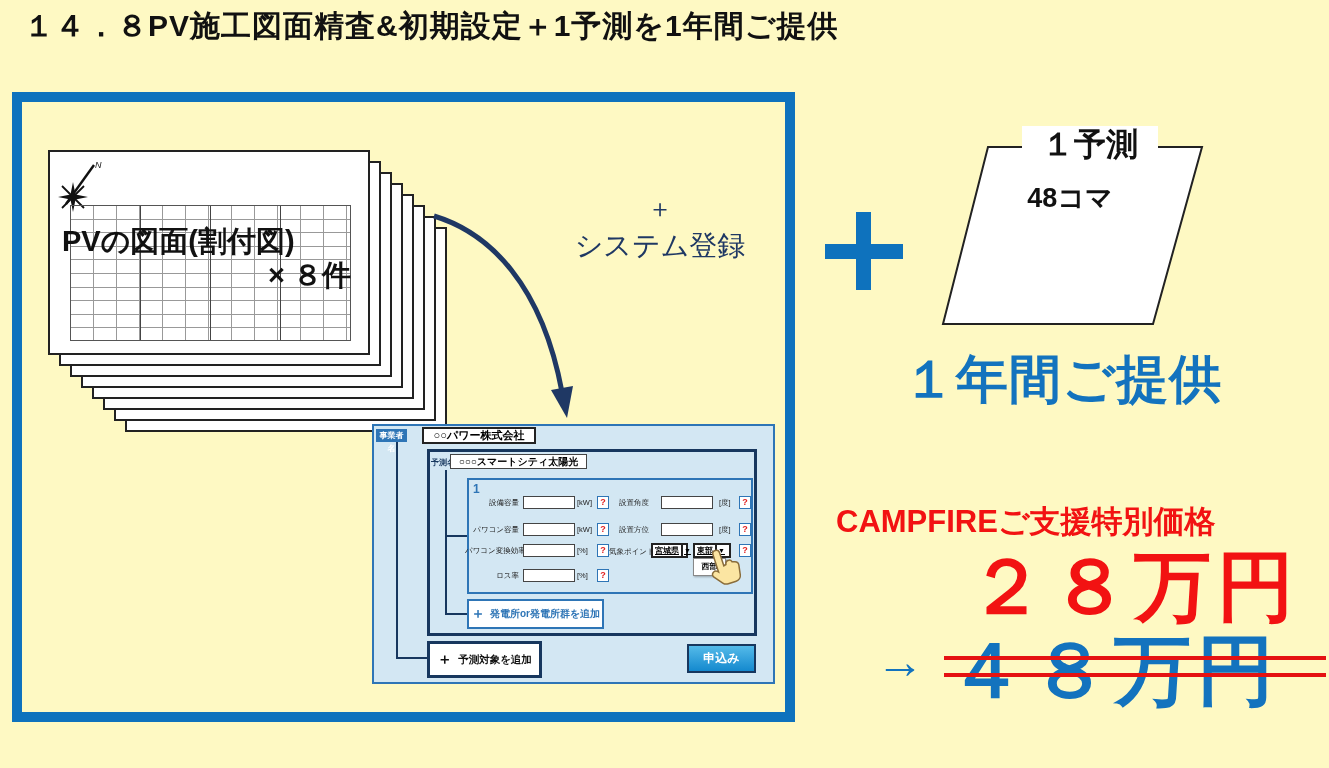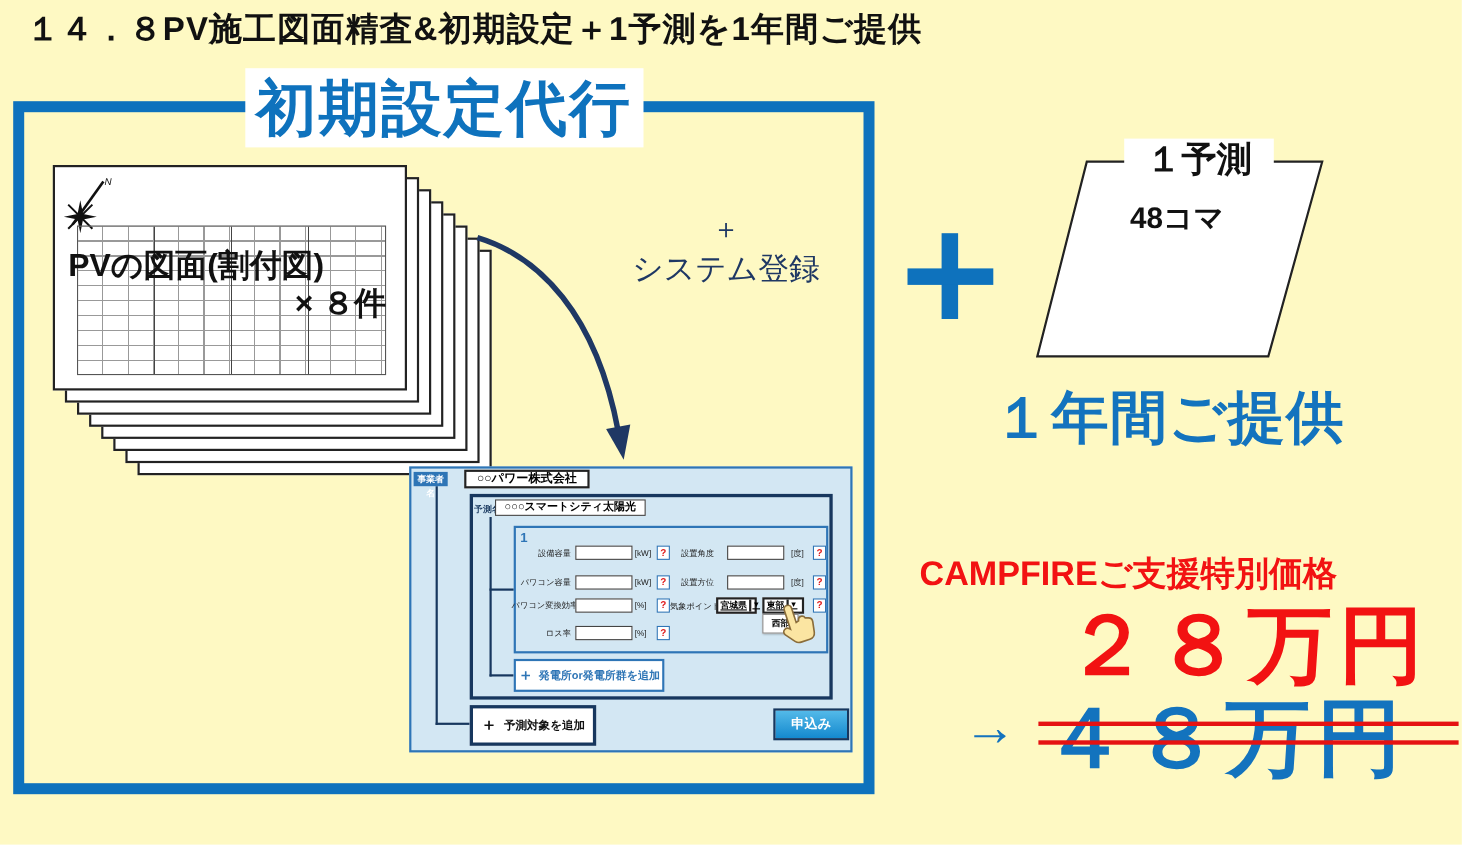--- a/index.html
+++ b/index.html
@@ -55,21 +55,21 @@
   .select .txt{font-size:8px;font-weight:bold;line-height:11px;padding:0 2px;white-space:nowrap;}
   .select .caret{border-left:2px solid #222;font-size:7px;line-height:11px;padding:0 1px;}
   .open-list{position:absolute;left:224px;top:78px;width:31px;height:16px;background:#fff;border:1px solid #888;
       font-size:8px;font-weight:bold;text-align:center;line-height:15px;box-shadow:1px 1px 2px rgba(0,0,0,.3);}
   .btn-plant{position:absolute;left:93px;top:173px;width:137px;height:30px;background:#fff;border:2px solid #2E75B6;
       box-sizing:border-box;color:#2E75B6;display:flex;align-items:center;justify-content:center;gap:5px;}
   .btn-plant .p{font-size:14px;font-weight:bold;} .btn-plant .l{font-size:10px;font-weight:bold;}
   .btn-target{position:absolute;left:53px;top:215px;width:115px;height:37px;background:#fff;border:3px solid #17375E;
       box-sizing:border-box;color:#111;display:flex;align-items:center;justify-content:center;gap:6px;}
   .btn-target .p{font-size:15px;font-weight:bold;} .btn-target .l{font-size:10.5px;font-weight:bold;}
-  .btn-submit{position:absolute;left:329px;top:218px;width:69px;height:29px;border:2px solid #17375E;box-sizing:border-box;
+  .btn-submit{position:absolute;left:313px;top:218px;width:69px;height:29px;border:2px solid #17375E;box-sizing:border-box;
       background:linear-gradient(#54BAE9,#1489CE);color:#fff;font-size:12px;font-weight:bold;
       display:flex;align-items:center;justify-content:center;}
 
   
   .big-plus i{position:absolute;background:#0E72BD;display:block;}
   .card-label{left:1022px;top:126px;width:136px;text-align:center;background:#fff;
       font-size:32px;font-weight:bold;color:#111;line-height:36px;}
   .card-lines{left:958px;top:182px;width:224px;text-align:center;color:#111;
       font-size:27px;font-weight:bold;line-height:33px;white-space:nowrap;}
   .offer{left:903px;top:345px;font-size:52px;font-weight:bold;color:#1373BE;letter-spacing:1px;white-space:nowrap;}
@@ -80,23 +80,20 @@
   .strike{position:absolute;left:-4px;width:382px;height:4px;background:#E51212;}
 </style>
 </head>
 <body>
 
 <div class="canvas">
 
   <div class="abs page-title">１４．８PV施工図面精査&amp;初期設定＋1予測を1年間ご提供</div>
 
   <div class="abs setup-box"></div>
-  <div class="abs setup-box-title">
-    <span>初期設定代行</span>
-  </div>
 
   <div class="sheet" style="left:125px;top:227px;"></div>
   <div class="sheet" style="left:114px;top:216px;"></div>
   <div class="sheet" style="left:103px;top:205px;"></div>
   <div class="sheet" style="left:92px;top:194px;"></div>
   <div class="sheet" style="left:81px;top:183px;"></div>
   <div class="sheet" style="left:70px;top:172px;"></div>
   <div class="sheet" style="left:59px;top:161px;"></div>
   <div class="sheet" style="left:48px;top:150px;"></div>
 

